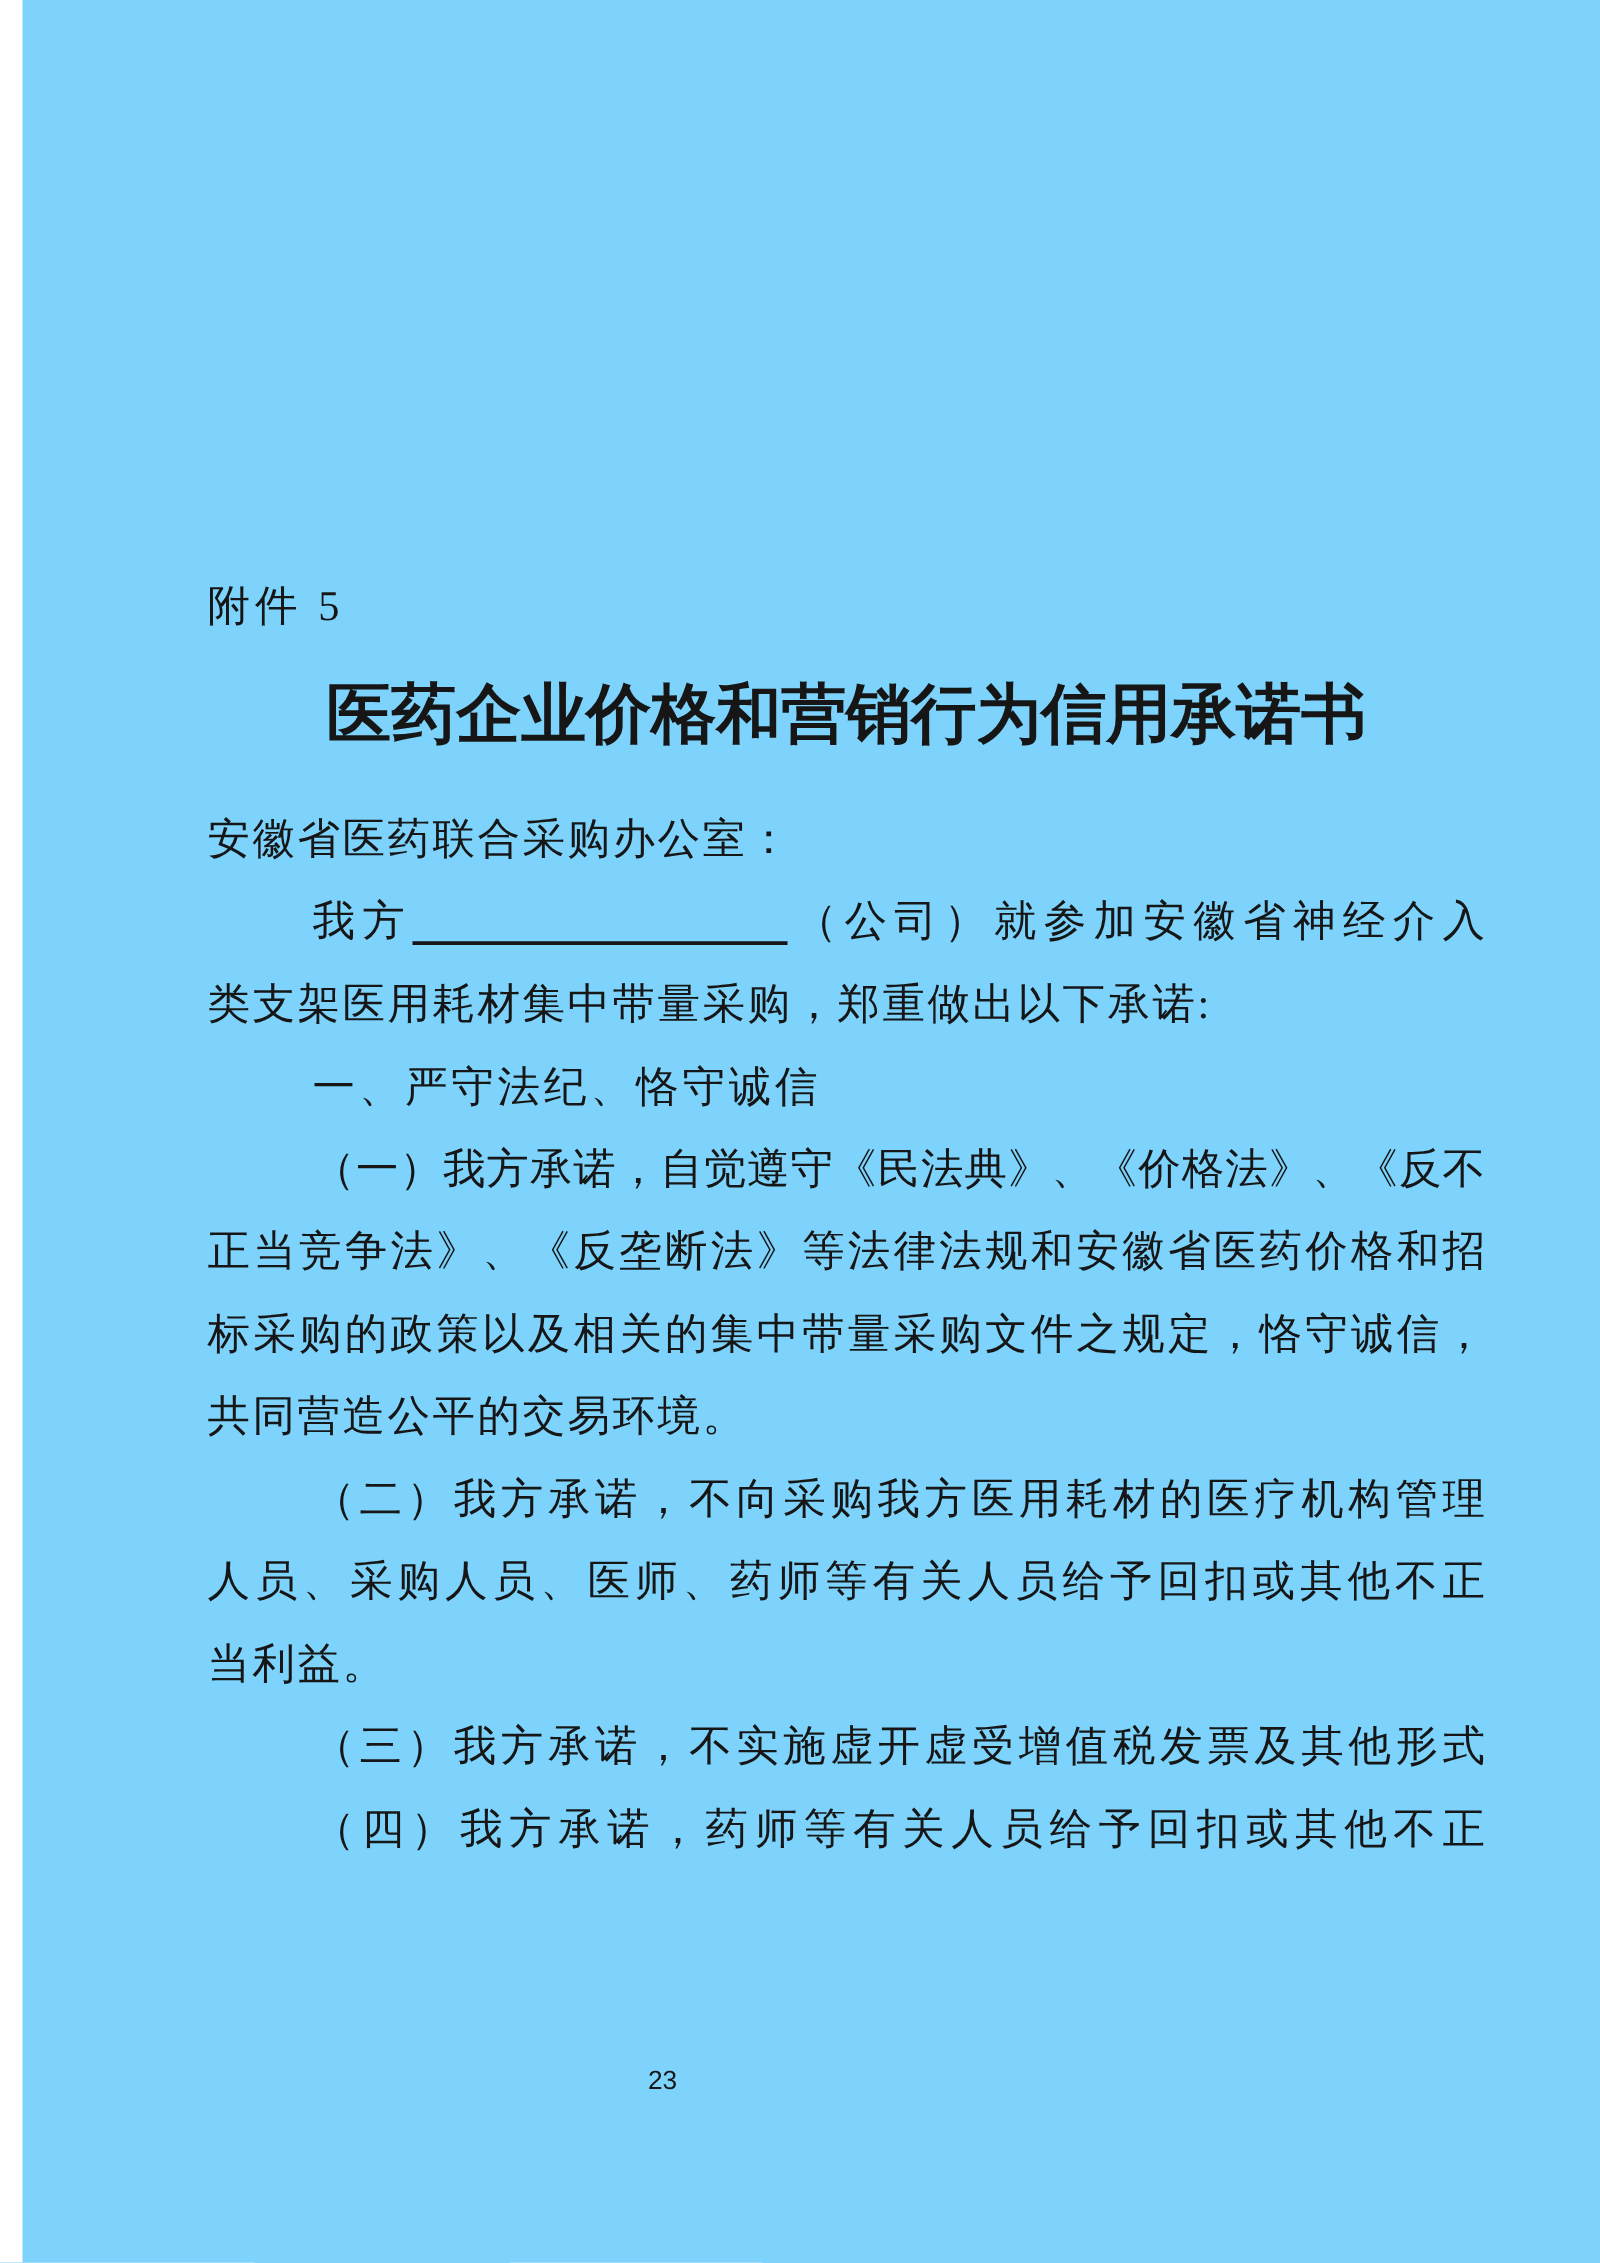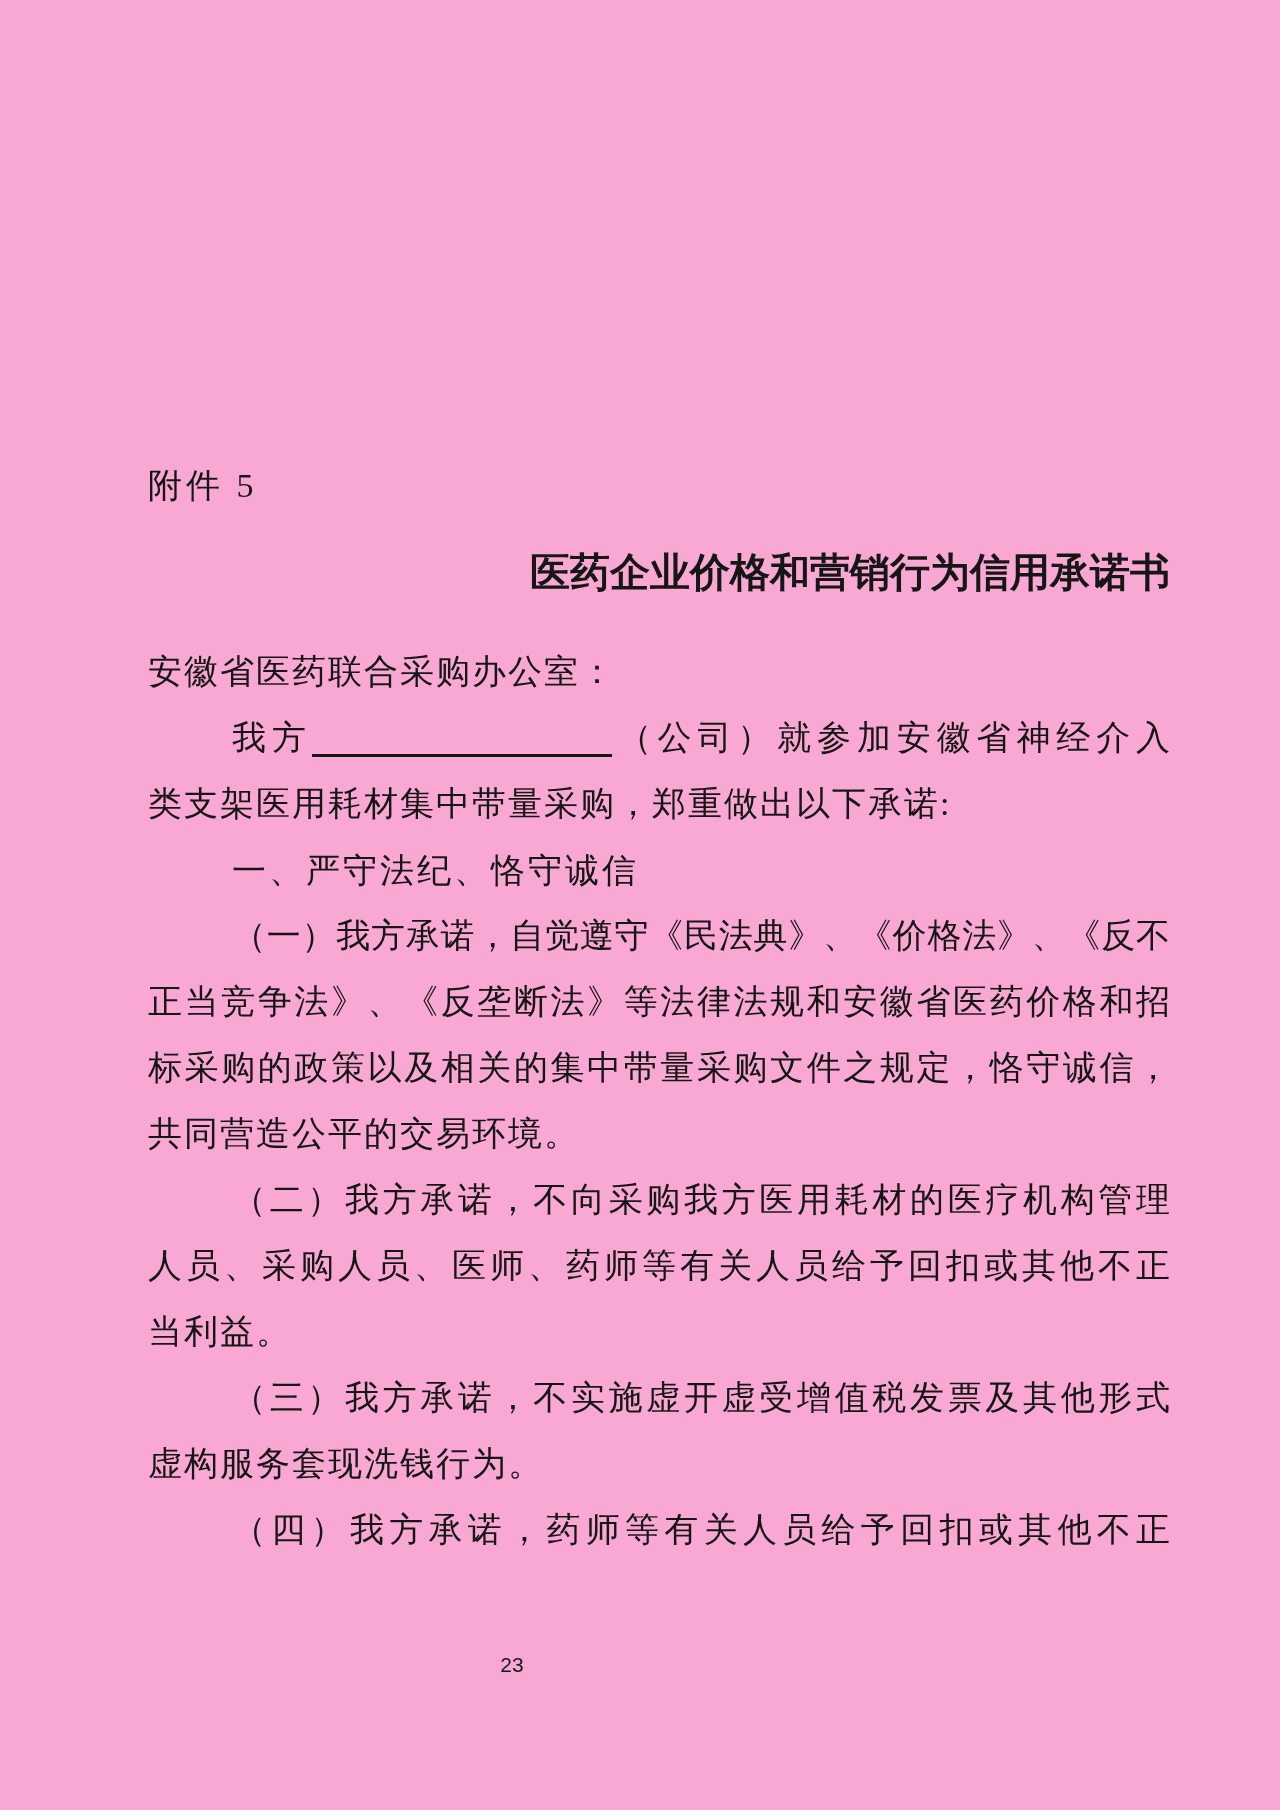--- a/index.html
+++ b/index.html
@@ -4,29 +4,29 @@
 <style>
   html,body{margin:0;padding:0;}
   body{
     width:1280px;height:1810px;
     background:#ffffff;
     position:relative;
     font-family:"Liberation Serif","DejaVu Serif",serif;
     color:#161616;
     overflow:hidden;
   }
-  .page{position:absolute;inset:0;background:#f9a8d4;}
+  .page{position:absolute;inset:0;background:#7dd3fc;margin-left:18px;}
   .attachment{
     position:absolute;left:148px;top:466px;
     font-size:34px;line-height:40px;letter-spacing:4px;
   }
   .doc-title{
     position:absolute;left:148px;top:549px;width:1022px;
-    text-align:right;
-    font-size:40px;line-height:48px;font-weight:bold;
+    text-align:center;
+    font-size:52px;line-height:48px;font-weight:bold;
     letter-spacing:0px;
   }
   .body-text{
     position:absolute;left:148px;top:639px;width:1022px;
   }
   .ln{
     height:66px;line-height:66px;
     font-size:34px;
     letter-spacing:2px;
     white-space:nowrap;
@@ -81,21 +81,20 @@
     <div class="ln indent fill">（一）我方承诺，自觉遵守《民法典》、《价格法》、《反不</div>
     <div class="ln fill">正当竞争法》、《反垄断法》等法律法规和安徽省医药价格和招</div>
     <div class="ln fill">标采购的政策以及相关的集中带量采购文件之规定，恪守诚信，</div>
     <div class="ln">共同营造公平的交易环境。</div>
 
     <div class="ln indent fill">（二）我方承诺，不向采购我方医用耗材的医疗机构管理</div>
     <div class="ln fill">人员、采购人员、医师、药师等有关人员给予回扣或其他不正</div>
     <div class="ln">当利益。</div>
 
     <div class="ln indent fill">（三）我方承诺，不实施虚开虚受增值税发票及其他形式</div>
-    <div class="ln">虚构服务套现洗钱行为。</div>
 
     <div class="ln indent fill">（四）我方承诺，药师等有关人员给予回扣或其他不正</div>
 
   </div>
 
   <div class="page-number">23</div>
 
 </div>
 
 </body></html>

